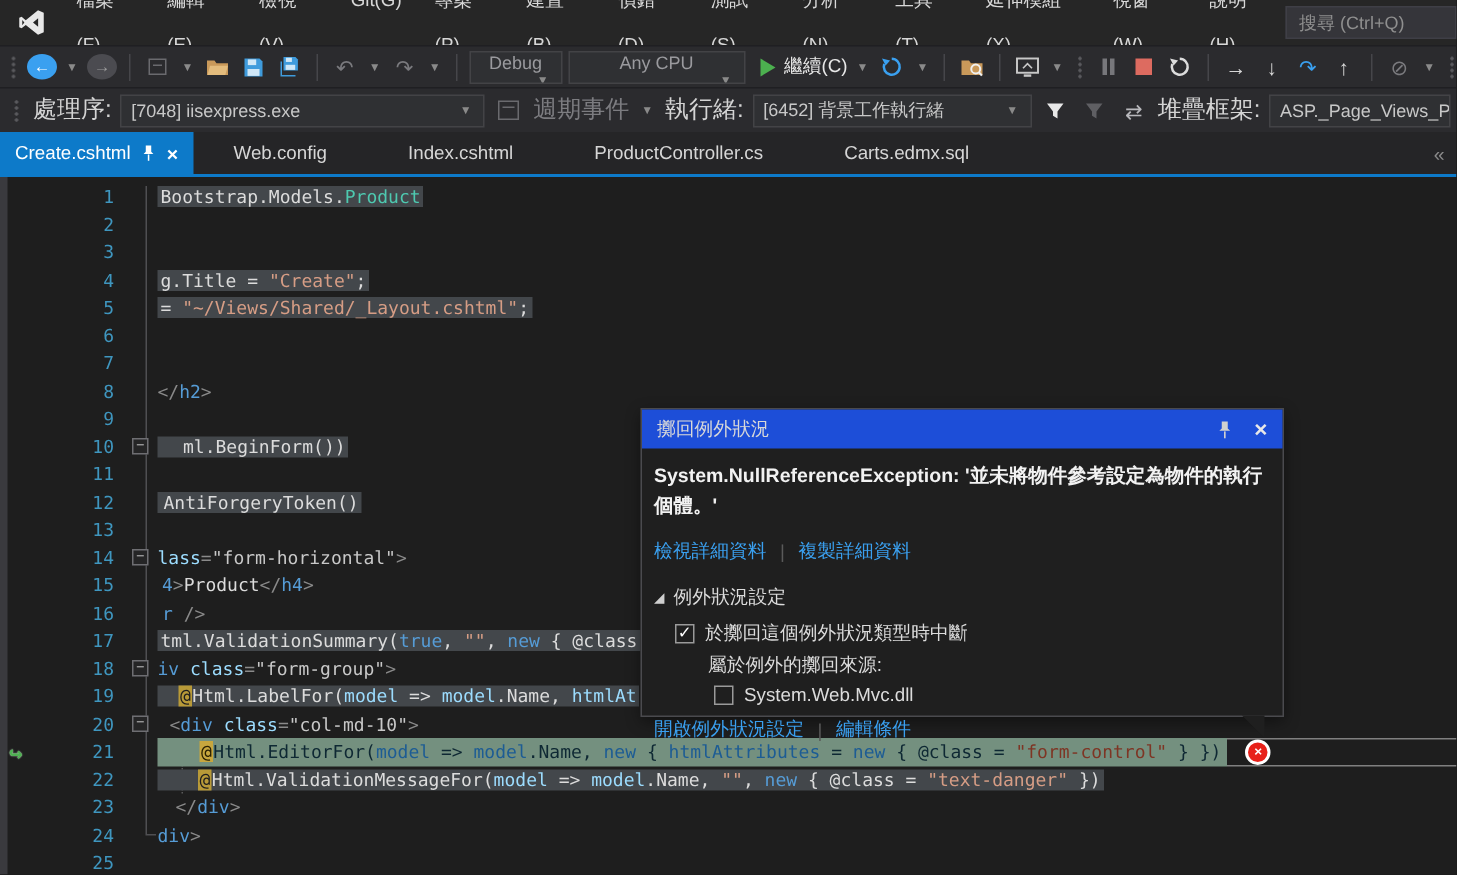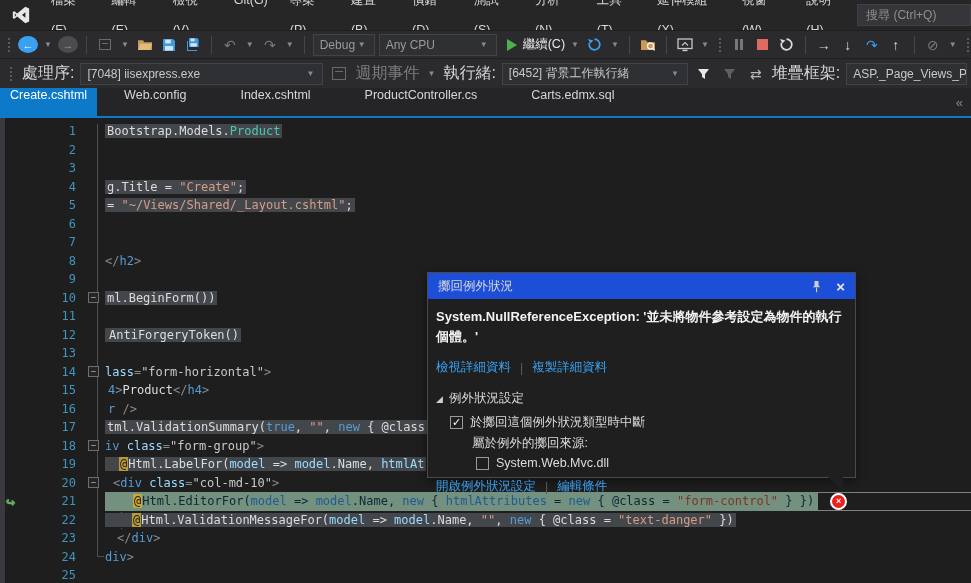--- a/index.html
+++ b/index.html
@@ -26,37 +26,37 @@
   .tb-sep { width:1px; height:18px; background:#46464a; margin:0 4px; flex:none; }
   .tb-btn { display:flex; align-items:center; justify-content:center; height:24px; min-width:20px; flex:none; }
   .caret { color:#8a8a8a; font-size:8px; margin:0 2px; flex:none; }
   .circle-btn { width:17px; height:17px; border-radius:50%; display:flex; align-items:center;
     justify-content:center; font-size:11px; font-weight:bold; flex:none; }
   .back { background:#3aa0f0; color:#fff; }
   .fwd  { background:#4b4b50; color:#9a9a9a; }
   .combo { height:22px; background:#2f3033; border:1px solid #434346; display:flex;
     align-items:center; font-size:12px; padding:0 6px; color:#c8c8c8; flex:none; overflow:hidden; white-space:nowrap; }
   .combo .caret { margin-left:auto; }
-  .dim { color:#9a9a9e; }
+  .dim { color:#9a9a9e;flex-direction:column; }
   .play-tri { width:0; height:0; border-left:10px solid #4cb04f; border-top:6px solid transparent;
     border-bottom:6px solid transparent; margin-right:6px; }
   .uni-icon { font-size:14px; color:#d8d8d8; line-height:1; }
   .gray-ico { color:#7a7a7e; }
   .blue-ico { color:#3aa0f0; }
   .pause-bars { display:flex; gap:2px; }
   .pause-bars i { width:3px; height:11px; background:#77777b; }
   .stop-sq { width:11px; height:11px; background:#dd6b60; }
   .ph-box { width:12px; height:11px; border:1px solid #6a6a6e; position:relative; }
   .ph-box::after { content:""; position:absolute; left:2px; top:3px; right:2px; border-top:1px solid #6a6a6e; }
   .dbg-label { color:#d4d4d4; font-size:16px; flex:none; }
 
   
   #tabbar { position:absolute; left:0; top:88px; width:971px; height:30px; background:#252527;
     display:flex; align-items:stretch; border-bottom:2px solid #0d7ac9; }
-  .tab { display:flex; align-items:center; font-size:12.5px; color:#d6d6d6; padding:0 27px; cursor:default;flex-direction:column; }
+  .tab { display:flex; align-items:center; font-size:12.5px; color:#d6d6d6; padding:0 27px; cursor:default; }
   .tab.active { background:#0d7ac9; color:#fff; padding:0 10px; gap:7px; }
   .tab-close { font-size:13px; font-weight:bold; color:#fff; }
   #tab-overflow { margin-left:auto; color:#8a8a8a; font-size:13px; display:flex; align-items:center; padding-right:8px; }
 
   
   #editor { position:absolute; left:0; top:118px; width:971px; height:465px; background:#1e1e1e;
     font-family:"DejaVu Sans Mono","Liberation Mono",monospace; font-size:12px; }
   #editor-strip { position:absolute; left:0; top:0; width:5px; height:465px; background:#3a3a3e; }
   #code-lines { position:absolute; left:0; top:4px; width:971px; }
   .code-row { display:flex; align-items:center; height:18.5px; white-space:pre; }
@@ -305,21 +305,21 @@
     <div id="code-lines">
         <div class="code-row"><span class="ln">1</span><span class="fold-col"></span><span class="code"><span class="hl" style="padding-left: 2px;"><span class="c-p">Bootstrap.Models.</span><span class="c-t">Product</span></span></span></div>
         <div class="code-row"><span class="ln">2</span><span class="fold-col"></span><span class="code"></span></div>
         <div class="code-row"><span class="ln">3</span><span class="fold-col"></span><span class="code"></span></div>
         <div class="code-row"><span class="ln">4</span><span class="fold-col"></span><span class="code"><span class="hl" style="padding-left: 2px;"><span class="c-p">g.Title = </span><span class="c-s">"Create"</span><span class="c-p">;</span></span></span></div>
         <div class="code-row"><span class="ln">5</span><span class="fold-col"></span><span class="code"><span class="hl" style="padding-left: 2px;"><span class="c-p">= </span><span class="c-s">"~/Views/Shared/_Layout.cshtml"</span><span class="c-p">;</span></span></span></div>
         <div class="code-row"><span class="ln">6</span><span class="fold-col"></span><span class="code"></span></div>
         <div class="code-row"><span class="ln">7</span><span class="fold-col"></span><span class="code"></span></div>
         <div class="code-row"><span class="ln">8</span><span class="fold-col"></span><span class="code"><span class="c-g">&lt;/</span><span class="c-k">h2</span><span class="c-g">&gt;</span></span></div>
         <div class="code-row"><span class="ln">9</span><span class="fold-col"></span><span class="code"></span></div>
-        <div class="code-row"><span class="ln">10</span><span class="fold-col"><span class="fold-box">−</span></span><span class="code"><span class="hl" style="padding-left: 2px;"><span class="c-p">ml.BeginForm())</span></span></span></div>
+        <div class="code-row"><span class="ln">10</span><span class="fold-col"><span class="fold-box">−</span></span><span class="code"><span class="hl" style="padding-left: 17px;"><span class="c-p">ml.BeginForm())</span></span></span></div>
         <div class="code-row"><span class="ln">11</span><span class="fold-col"></span><span class="code"></span></div>
         <div class="code-row"><span class="ln">12</span><span class="fold-col"></span><span class="code"><span class="hl" style="padding-left: 4px;"><span class="c-p">AntiForgeryToken()</span></span></span></div>
         <div class="code-row"><span class="ln">13</span><span class="fold-col"></span><span class="code"></span></div>
         <div class="code-row"><span class="ln">14</span><span class="fold-col"><span class="fold-box">−</span></span><span class="code"><span class="c-i">lass</span><span class="c-g">=</span><span class="c-v">"form-horizontal"</span><span class="c-g">&gt;</span></span></div>
         <div class="code-row"><span class="ln">15</span><span class="fold-col"></span><span class="code" style="padding-left: 3px;"><span class="c-k">4</span><span class="c-g">&gt;</span><span class="c-p">Product</span><span class="c-g">&lt;/</span><span class="c-k">h4</span><span class="c-g">&gt;</span></span></div>
         <div class="code-row"><span class="ln">16</span><span class="fold-col"></span><span class="code" style="padding-left: 3px;"><span class="c-k">r</span><span class="c-g"> /&gt;</span></span></div>
         <div class="code-row"><span class="ln">17</span><span class="fold-col"></span><span class="code"><span class="hl" style="padding-left: 2px;"><span class="c-p">tml.ValidationSummary(</span><span class="c-k">true</span><span class="c-p">, </span><span class="c-s">""</span><span class="c-p">, </span><span class="c-k">new</span><span class="c-p"> { @class</span></span></span></div>
         <div class="code-row"><span class="ln">18</span><span class="fold-col"><span class="fold-box">−</span></span><span class="code"><span class="c-k">iv</span><span class="c-p"> </span><span class="c-i">class</span><span class="c-g">=</span><span class="c-v">"form-group"</span><span class="c-g">&gt;</span></span></div>
         <div class="code-row"><span class="ln">19</span><span class="fold-col"></span><span class="code"><span class="hl" style="padding-left: 14px;"><span class="c-at">@</span><span class="c-p">Html.LabelFor(</span><span class="c-i">model</span><span class="c-p"> =&gt; </span><span class="c-i">model</span><span class="c-p">.Name, </span><span class="c-i">htmlAt</span></span></span></div>
         <div class="code-row"><span class="ln">20</span><span class="fold-col"><span class="fold-box">−</span></span><span class="code" style="padding-left: 8px;"><span class="c-g">&lt;</span><span class="c-k">div</span><span class="c-p"> </span><span class="c-i">class</span><span class="c-g">=</span><span class="c-v">"col-md-10"</span><span class="c-g">&gt;</span></span></div>

